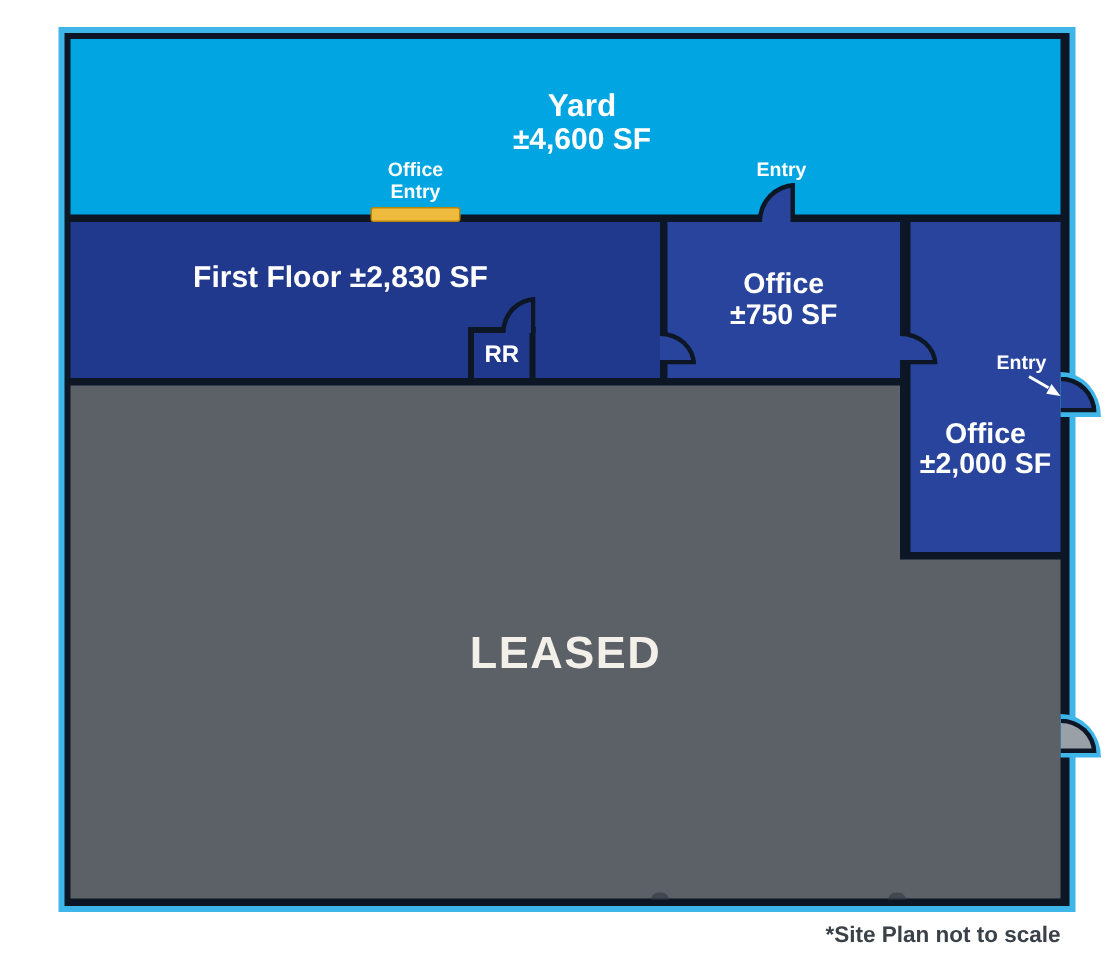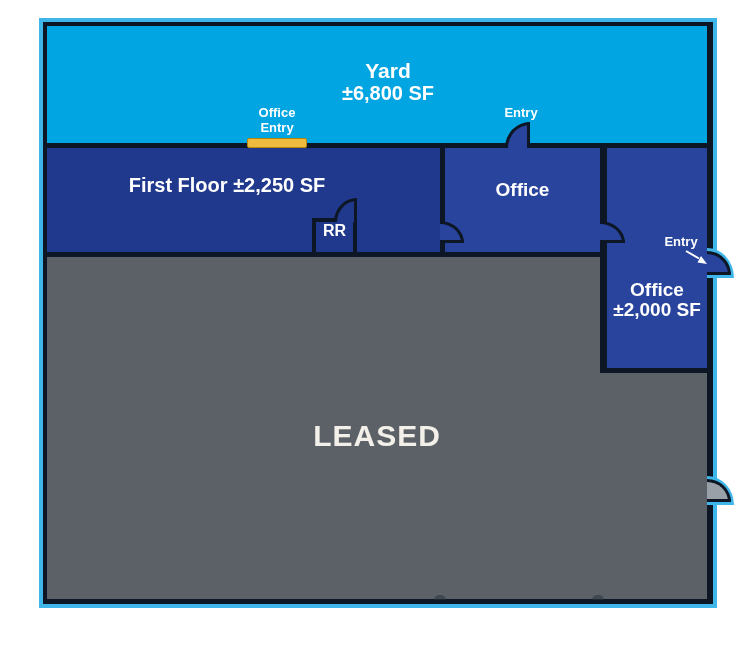--- a/index.html
+++ b/index.html
@@ -16,21 +16,21 @@
   .region{z-index:3;}
   .yard{left:47px;top:26px;width:660px;height:117px;background:var(--yard,#00a5e2);}
   .ff{left:47px;top:148px;width:393px;height:104px;background:var(--first_floor,#21398c);}
   .o750{left:445px;top:148px;width:155px;height:104px;background:var(--office,#28449c);}
   .o1000{left:607px;top:148px;width:100px;height:220px;background:var(--office,#28449c);}
   .grayL{left:47px;top:257px;width:553px;height:342px;background:var(--leased_gray,#5b6167);}
   .grayR{left:600px;top:373px;width:107px;height:226px;background:var(--leased_gray,#5b6167);}
   
   .rr-box{left:312px;top:218px;width:45px;height:34px;background:var(--first_floor,#21398c);
     border:4px solid var(--wall,#0d1624);border-bottom:none;box-sizing:border-box;z-index:5;
-    display:flex;align-items:flex-start;justify-content:center;}
+    display:flex;align-items:center;justify-content:center;}
   
   .truck-bar{left:247px;top:138px;width:60px;height:10px;background:var(--truck_door,#efbb3e);
     border:1px solid #b8860b;box-sizing:border-box;border-radius:2px;z-index:6;}
   
   .door{box-sizing:border-box;z-index:6;border:3px solid var(--wall,#0d1624);}
   .door.up-left{border-bottom:none;border-radius:100% 0 0 0;}
   .door.right-out{border-left:none;border-radius:0 100% 0 0;}
   .d-yard-entry{left:505px;top:122px;width:25px;height:26px;background:var(--office,#28449c);}
   .d-rr{left:334px;top:198px;width:23px;height:24px;background:var(--first_floor,#21398c);}
   .d-o750{left:440px;top:221px;width:24px;height:22px;background:var(--office,#28449c);}
@@ -88,46 +88,48 @@
     <div class="door right-out d-entry-right"></div>
   </div>
   <div class="abs door-glow g-leased">
     <div class="door right-out d-leased-right"></div>
   </div>
   <div class="abs notch n1"></div>
   <div class="abs notch n2"></div>
 
   <div class="abs lbl lbl-yard">
     <div>Yard</div>
-    <div class="sub">±6,800 SF</div>
+    <div class="sub">±4,600 SF</div>
   </div>
 
   <div class="abs lbl lbl-truck">
     <div>Office</div>
     <div>Entry</div>
   </div>
 
   <div class="abs lbl lbl-entry-top">Entry</div>
 
   <div class="abs lbl lbl-ff">
-    <div>First Floor ±2,250 SF</div>
+    <div>First Floor ±2,830 SF</div>
   </div>
 
   <div class="abs lbl lbl-o750">
     <div>Office</div>
+    <div>±750 SF</div>
   </div>
 
   <div class="abs lbl lbl-o1000">
     <div>Office</div>
     <div>±2,000 SF</div>
   </div>
 
   <div class="abs lbl lbl-entry-right">Entry</div>
 
   <svg class="abs arrow-svg" width="26" height="18" viewBox="0 0 26 18">
     <line x1="2" y1="2" x2="15" y2="9.5" stroke="#ffffff" stroke-width="2"></line>
     <polygon points="23,15 13.5,13.5 17,7" fill="#ffffff"></polygon>
   </svg>
 
   <div class="abs lbl lbl-leased">LEASED</div>
 
+  <div class="abs footnote">*Site Plan not to scale</div>
 
 </div>
 
 </body></html>

